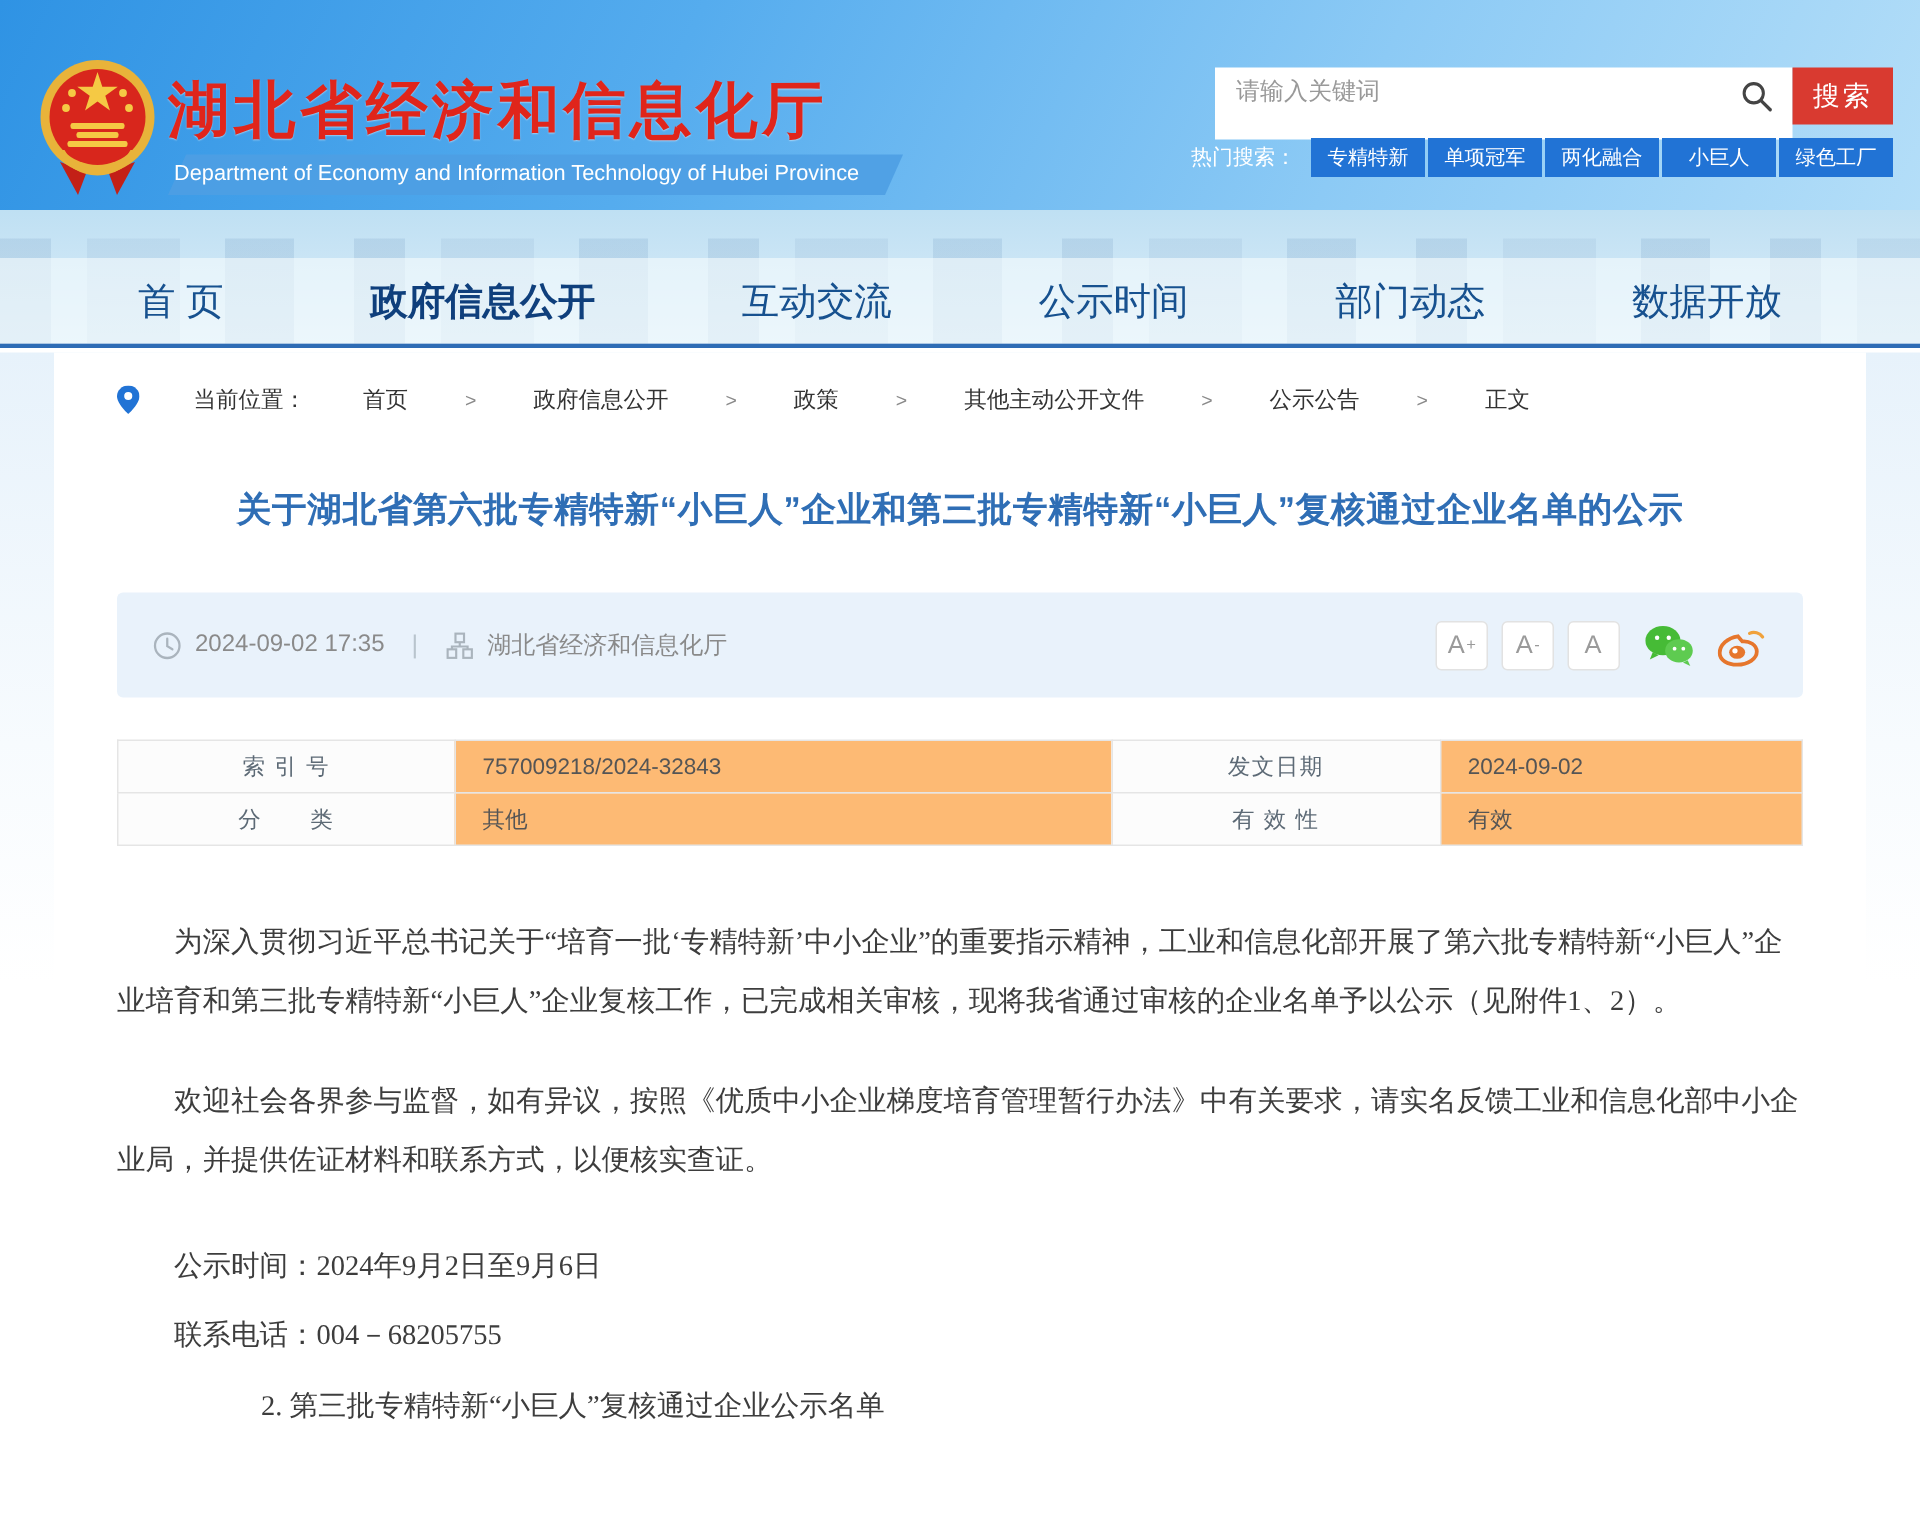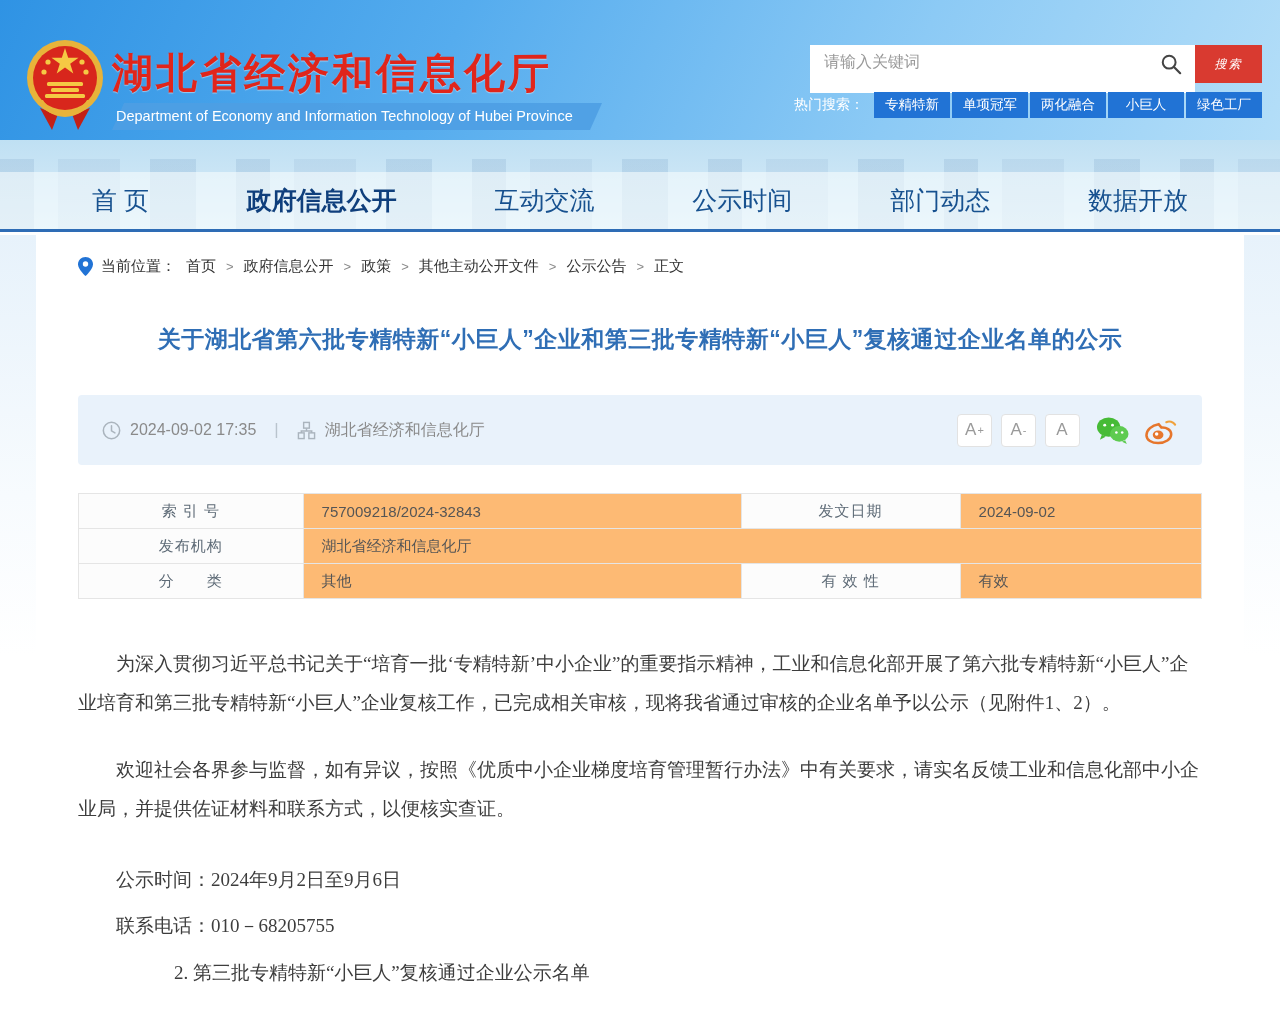--- a/index.html
+++ b/index.html
@@ -17,21 +17,21 @@
   .ribbon .bg { position:absolute; inset:0; background:#4e9fe3; transform:skewX(-24deg);
     transform-origin:bottom left; opacity:.9; }
   .ribbon .txt { position:relative; color:#fff; font-size:14.5px; line-height:27px; padding-left:4px; white-space:nowrap; }
 
   .search-wrap { position:absolute; right:18px; top:45px; display:flex; }
   .search-input { width:385px; height:48px; border:none; outline:none; background:#fff;
     padding:0 44px 15px 14px; font-size:16px; color:#333;margin-left:48px; }
   .search-input::placeholder { color:#999; }
   .mag { position:absolute; right:80px; top:8px; width:22px; height:22px; }
   .search-btn { width:67px; height:38px; background:#d93a30; color:#fff; border:none;
-    font-size:12px; letter-spacing:2px; cursor:pointer;font-style:italic; }
+    font-size:18px; letter-spacing:2px; cursor:pointer; }
   .hot-row { position:absolute; right:18px; top:92px; display:flex; align-items:center; }
   .hot-label { color:#fff; font-size:14px; margin-right:8px; white-space:nowrap; }
   .hot-tag { display:inline-block; background:#2173d5; color:#ffffff; font-size:13.5px;
     padding:4px 0; width:76px; text-align:center; margin-left:2px; cursor:pointer; }
   .hot-tag + .hot-tag { margin-left:2px; }
 
   
   .banner { position:absolute; left:0; top:140px; width:1280px; height:92px;
     background: linear-gradient(180deg, #bfe0f3 0%, #cfe7f6 55%, #dceef9 100%);
     border-bottom:3px solid #2e6cb5; }
@@ -44,21 +44,21 @@
     justify-content:space-between; padding:0 92px; }
   .nav-item { font-size:25px; color:#17518f; cursor:pointer; white-space:nowrap; }
   .nav-item.active { font-weight:bold; color:#0f3f7c; }
 
   
   .content-bg { position:absolute; left:0; top:235px; width:1280px; height:781px;
     background: linear-gradient(180deg, #e7f2fb 0%, #f7fbfe 260px, #ffffff 420px); }
   .card { position:absolute; left:36px; top:0; width:1208px; height:781px;
     background:#fff; padding:0 42px; }
 
-  .breadcrumb { display:flex; align-items:center; padding-top:22px; font-size:15px; color:#555; }
+  .breadcrumb { display:flex; align-items:center; padding-top:22px; font-size:15px; color:#555;gap:28px; }
   .breadcrumb .pin { width:15px; height:19px; margin-right:8px; }
   .crumb-label { color:#333; margin-right:10px; }
   .crumb { color:#333; cursor:pointer; }
   .crumb-sep { color:#8a8a8a; margin:0 10px; font-size:13px; }
 
   .article-title { margin-top:48px; text-align:center; font-size:23px; font-weight:bold;
     color:#2f6eb5; letter-spacing:.5px; }
 
   .meta-bar { margin-top:40px; height:70px; background:#e9f2fb; border-radius:4px;
     display:flex; align-items:center; padding:16px 24px; color:#8a8a8a; font-size:16px; }
@@ -219,37 +219,33 @@
 
       <table class="info-table">
         <tbody>
           <tr>
             <td class="lbl">索 引 号</td>
             <td class="val val1">757009218/2024-32843</td>
             <td class="lbl lbl2">发文日期</td>
             <td class="val">2024-09-02</td>
           </tr>
           <tr>
-            <td class="lbl">发布机构</td>
-            <td class="val" colspan="3">湖北省经济和信息化厅</td>
-          </tr>
-          <tr>
             <td class="lbl">分　　类</td>
             <td class="val val1">其他</td>
             <td class="lbl lbl2">有 效 性</td>
             <td class="val">有效</td>
           </tr>
         </tbody>
       </table>
 
       <div class="body-text">
         <p class="para">为深入贯彻习近平总书记关于“培育一批‘专精特新’中小企业”的重要指示精神，工业和信息化部开展了第六批专精特新“小巨人”企业培育和第三批专精特新“小巨人”企业复核工作，已完成相关审核，现将我省通过审核的企业名单予以公示（见附件1、2）。</p>
         <p class="para">欢迎社会各界参与监督，如有异议，按照《优质中小企业梯度培育管理暂行办法》中有关要求，请实名反馈工业和信息化部中小企业局，并提供佐证材料和联系方式，以便核实查证。</p>
         <p class="line">公示时间：2024年9月2日至9月6日</p>
-        <p class="line">联系电话：010－68205755</p>
+        <p class="line">联系电话：004－68205755</p>
         <p class="attach-cont">2. 第三批专精特新“小巨人”复核通过企业公示名单</p>
 
       </div>
 
     </div>
   </div>
 
 </div>
 
 </body></html>

